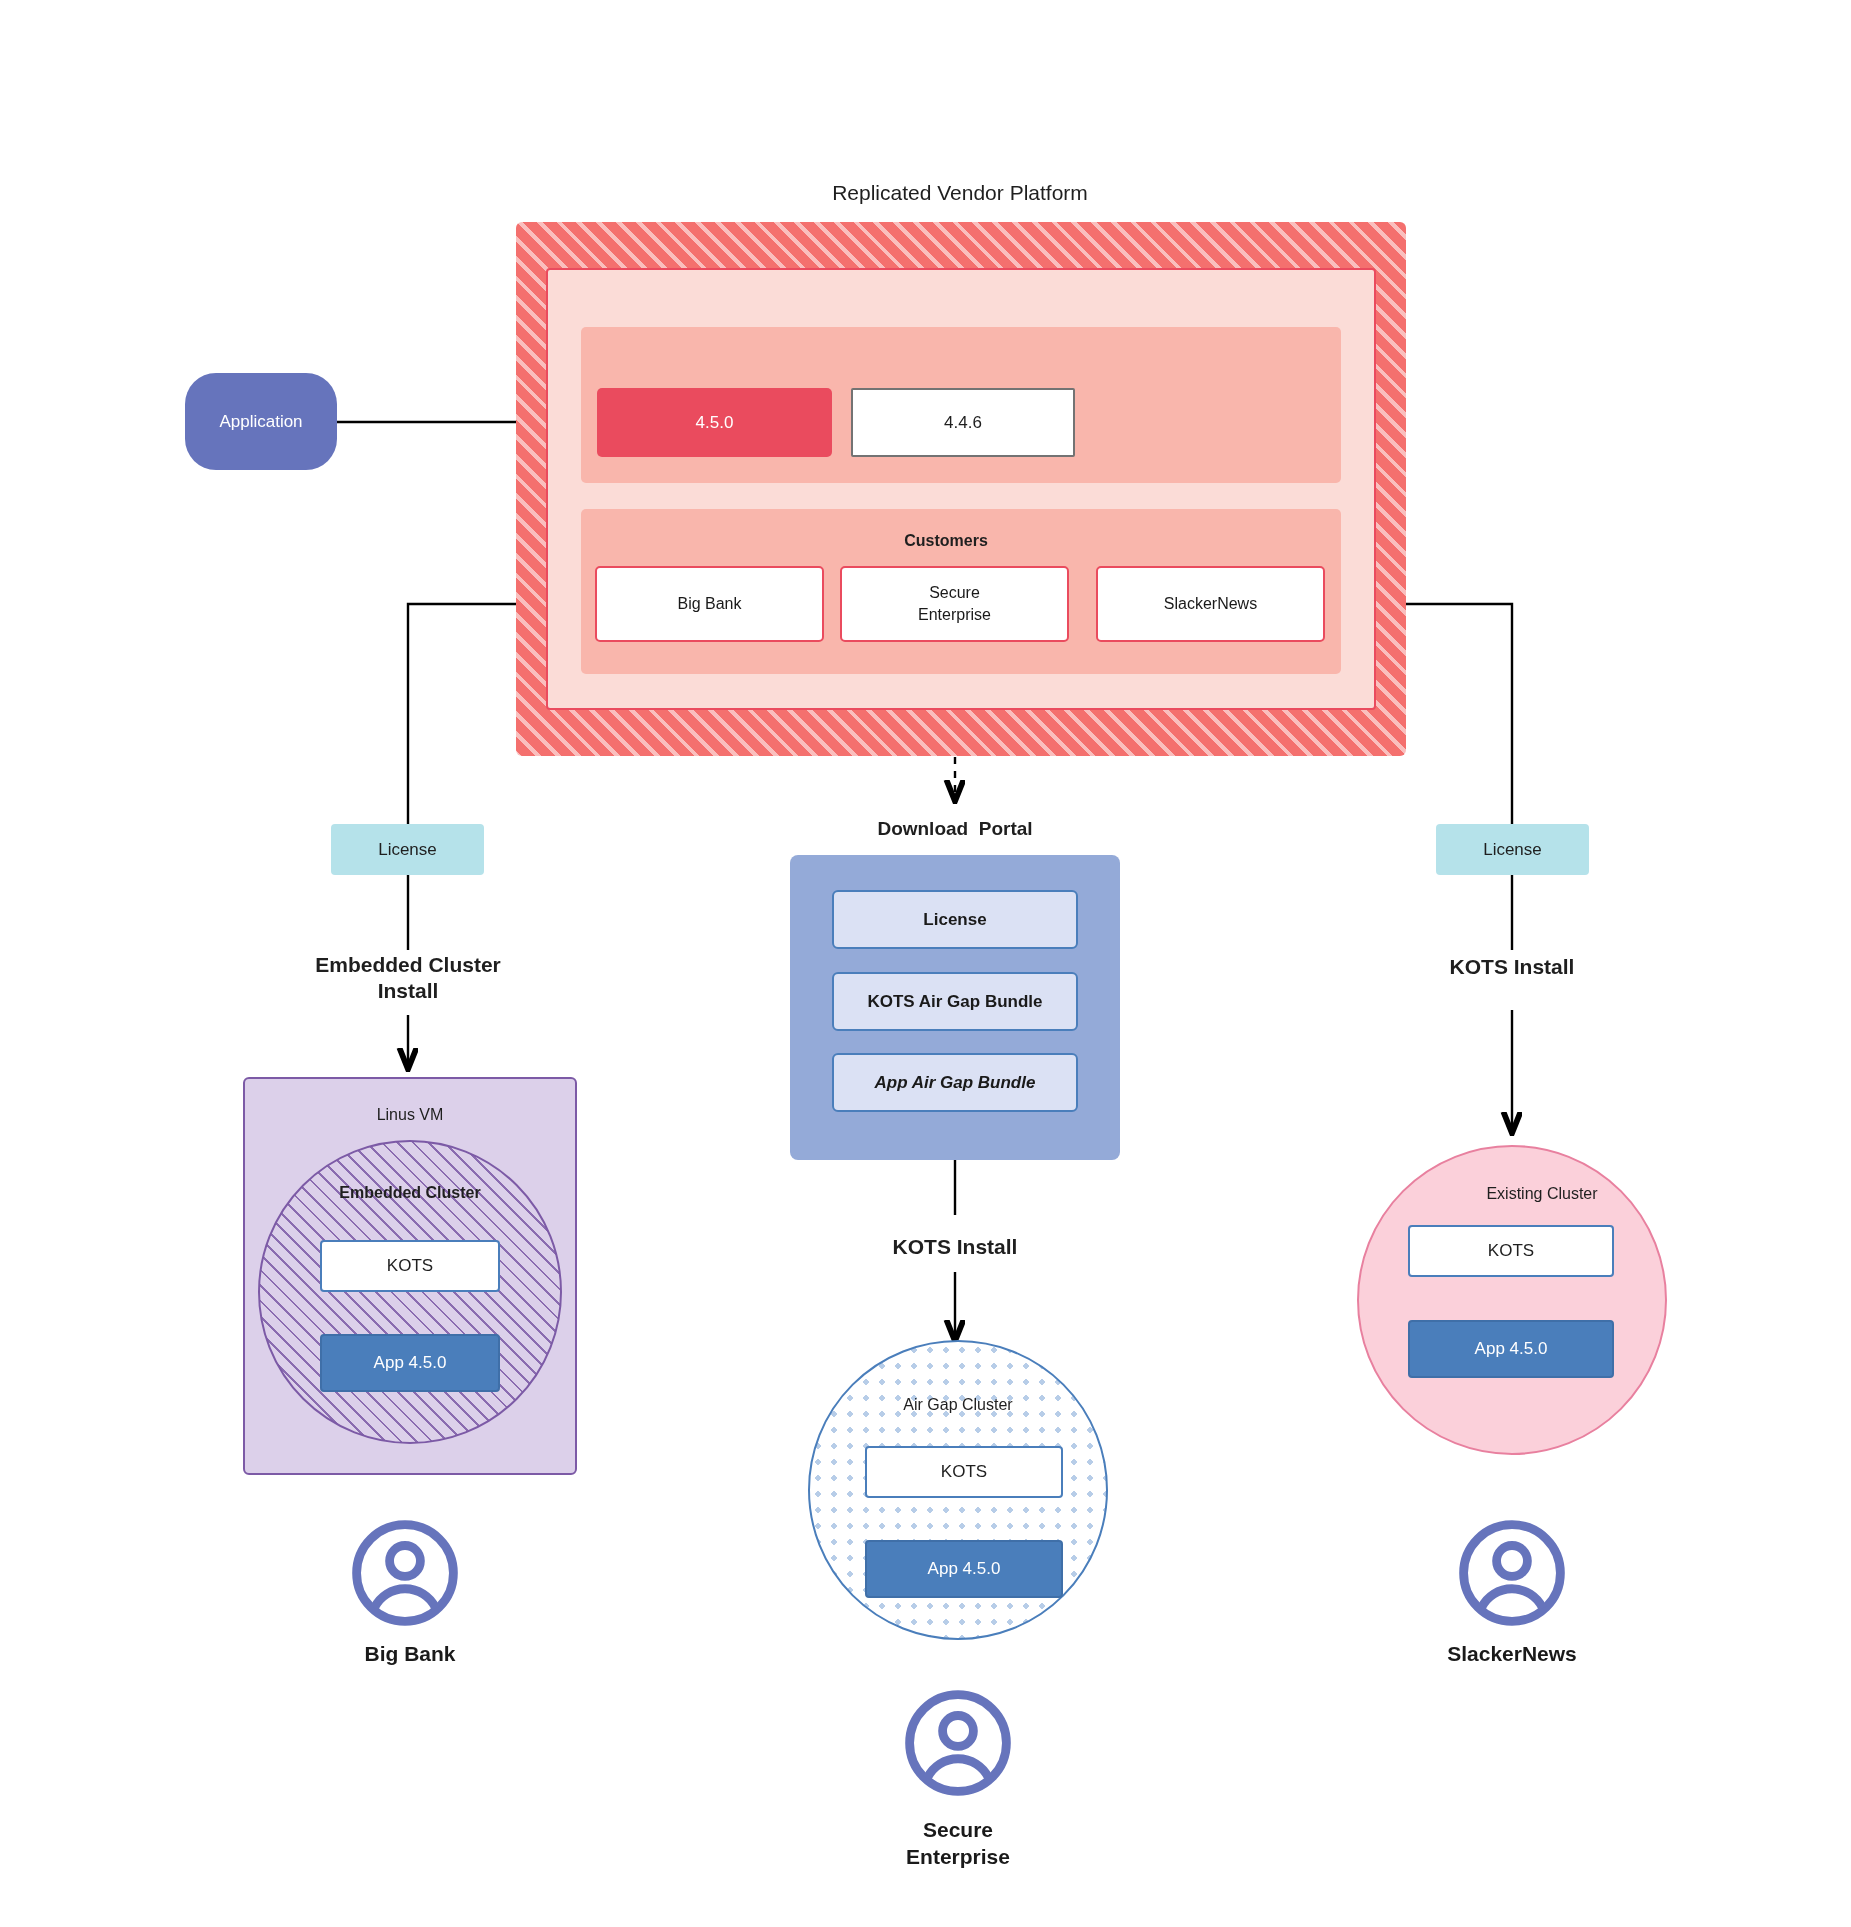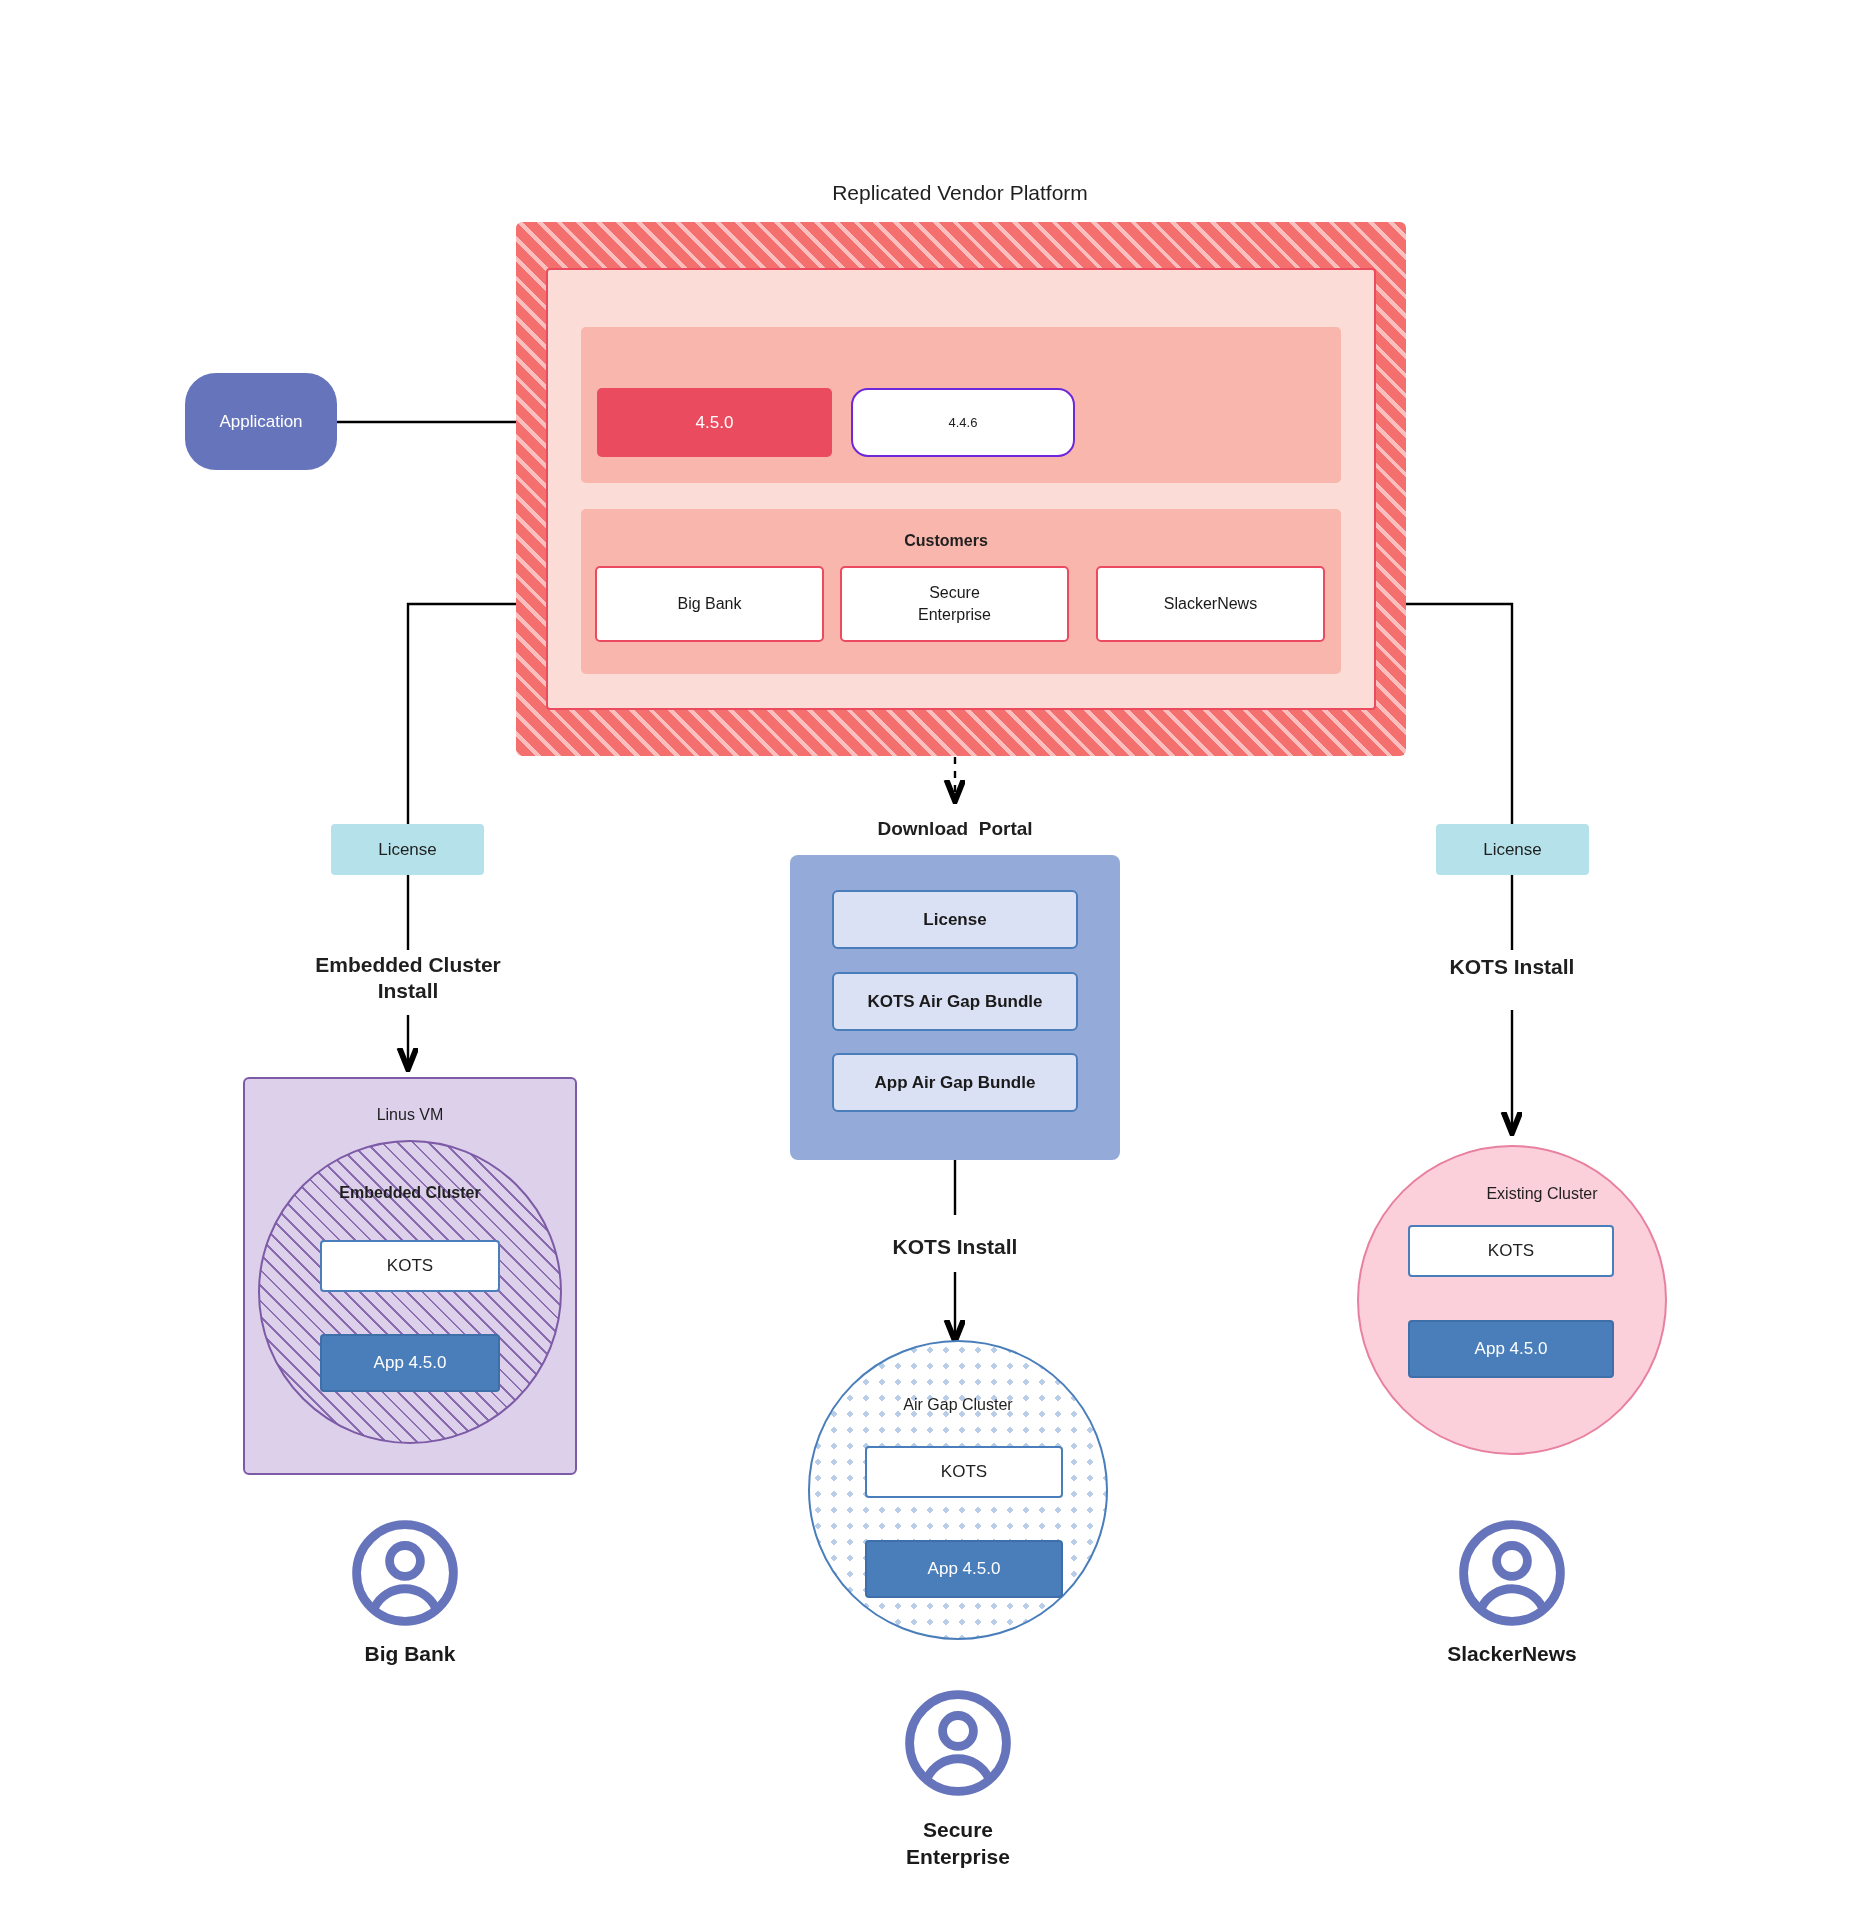--- a/index.html
+++ b/index.html
@@ -21,21 +21,21 @@
     background-color:#f4706e;
     background-image:repeating-linear-gradient(45deg,
         rgba(255,255,255,.55) 0px, rgba(255,255,255,.55) 4px,
         rgba(255,255,255,0) 4px, rgba(255,255,255,0) 14px);
     border-radius:6px;
   }
   .channel{background:#fbdcd7;border:2px solid #ea4b5e;border-radius:4px;}
   .subpanel{background:#f9b6ac;border-radius:5px;}
 
   .rel-active{background:#ea4b5e;color:#fff;border-radius:5px;font-size:17px;}
-  .rel-old{background:#ffffff;color:#1f1f1f;border:2px solid #6d28d9;border-radius:17px;font-size:13px;}
+  .rel-old{background:#ffffff;color:#1f1f1f;border:2px solid #737373;border-radius:2px;font-size:17px;}
   .cust-box{background:#ffffff;border:2px solid #ea4b5e;border-radius:5px;font-size:16px;line-height:1.35;}
 
   
   .app-node{background:#6674bc;color:#fff;border-radius:6px;font-size:17px;}
   .license-node{background:#b5e2ea;color:#1f1f1f;border-radius:4px;font-size:17px;}
 
   .portal-box{background:#94aad8;border-radius:8px;}
   .portal-item{background:#dbe1f4;border:2px solid #4a7ebb;border-radius:6px;font-size:17px;font-weight:700;}
 
   .linux-vm{background:#dcd0ea;border:2px solid #7c5aa6;border-radius:6px;}
@@ -143,21 +143,21 @@
     </svg>
   </div>
   <div class="abs ctr person-name" style="left:255px;top:1638px;width:310px;height:32px;">Big Bank</div>
 
   <div class="abs ctr title-md" style="left:795px;top:815px;width:320px;height:28px;white-space:pre;">Download  Portal</div>
 
   <div class="abs portal-box" style="left:790px;top:855px;width:330px;height:305px;"></div>
 
   <div class="abs ctr portal-item" style="left:832px;top:890px;width:246px;height:59px;">License</div>
   <div class="abs ctr portal-item" style="left:832px;top:972px;width:246px;height:59px;">KOTS Air Gap Bundle</div>
-  <div class="abs ctr portal-item" style="left:832px;top:1053px;width:246px;height:59px;">App Air Gap Bundle</div>
+  <div class="abs ctr portal-item" style="left:832px;top:1053px;width:246px;height:59px;font-style:italic;">App Air Gap Bundle</div>
 
   <div class="abs ctr flow-lbl" style="left:795px;top:1232px;width:320px;height:30px;">KOTS Install</div>
 
   <div class="abs airgap-circle" style="left:808px;top:1340px;width:300px;height:300px;"></div>
   <div class="abs ctr lbl-sm" style="left:808px;top:1393px;width:300px;height:24px;">Air Gap Cluster</div>
 
   <div class="abs ctr kots-box" style="left:865px;top:1446px;width:198px;height:52px;">KOTS</div>
   <div class="abs ctr app-ver-box" style="left:865px;top:1540px;width:198px;height:58px;">App 4.5.0</div>
 
   <div class="abs" style="left:903px;top:1688px;width:110px;height:110px;">

